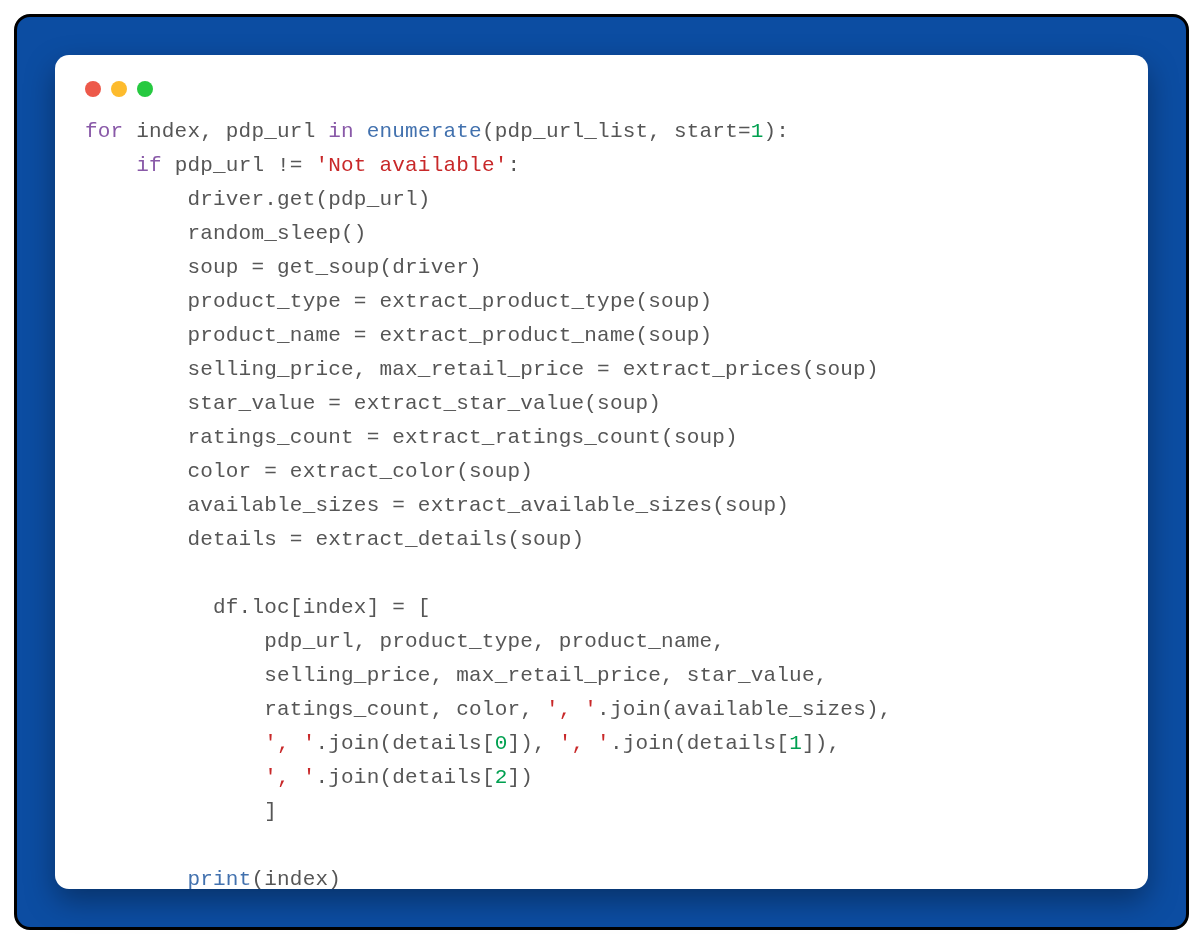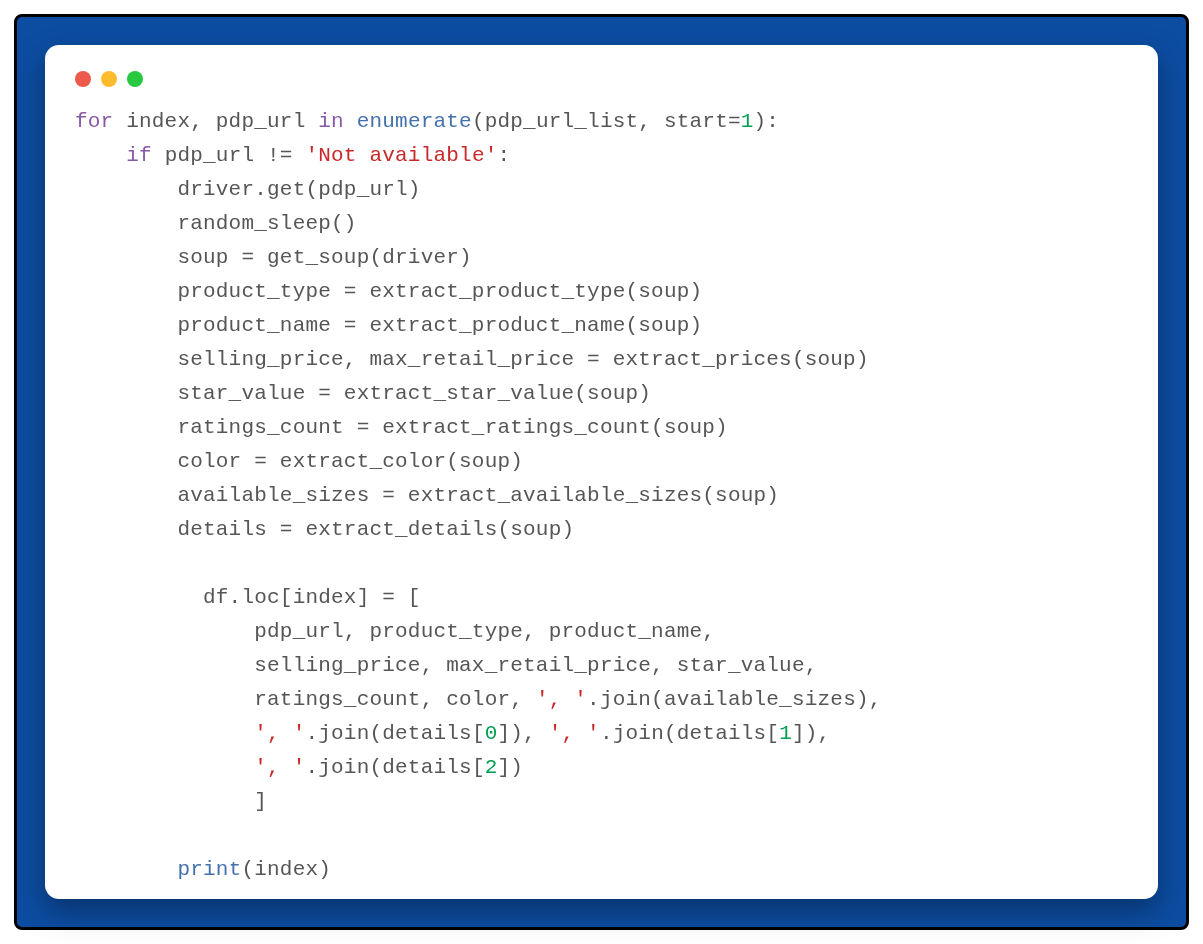--- a/index.html
+++ b/index.html
@@ -10,22 +10,22 @@
       display: flex;
       align-items: center;
       justify-content: center;
       font-family: "SF Mono", "Menlo", "Consolas", "Liberation Mono", monospace;
     }
     .frame {
       width: 1175px;
       height: 916px;
       background: #0c4da2;
       border: 3px solid #000;
-      border-radius: 8px;
-      padding: 28px;
+      border-radius: 16px;
+      padding: 38px;
       display: flex;
     }
     .window {
       flex: 1;
       background: #fff;
       border-radius: 14px;
       box-shadow: 0 12px 30px rgba(0,0,0,0.35);
       padding: 26px 30px 30px 30px;
       display: flex;
       flex-direction: column;

